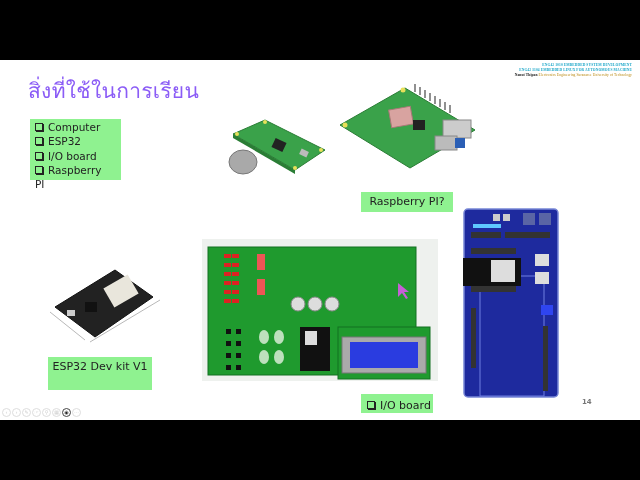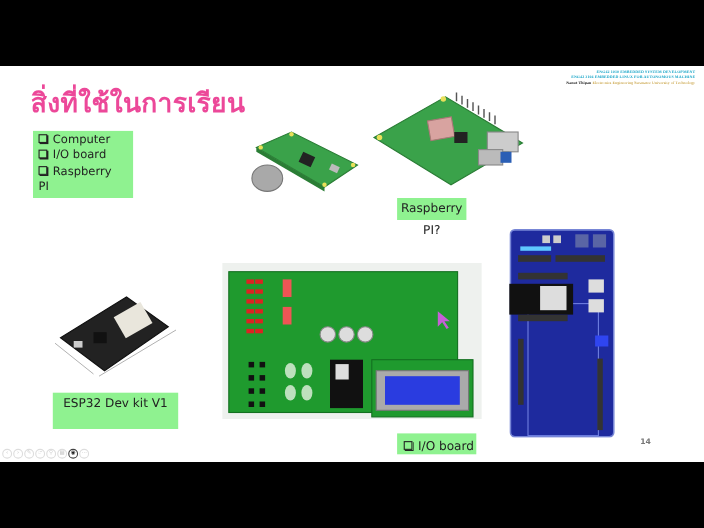--- a/index.html
+++ b/index.html
@@ -3,27 +3,27 @@
 <meta charset="utf-8">
 <style>
   html,body{margin:0;padding:0;}
   body{width:640px;height:480px;background:#000;position:relative;overflow:hidden;font-family:"DejaVu Sans",sans-serif;}
   .slide{position:absolute;left:0;top:60px;width:640px;height:360px;background:#fff;overflow:hidden;}
   .hdr{position:absolute;right:8px;top:3px;text-align:right;font-family:"Liberation Serif",serif;font-size:3.6px;line-height:5px;letter-spacing:0.1px;}
   .hdr .c1{color:#1aa6c8;font-weight:bold;}
   .hdr .c2{color:#333;}
   .hdr .c2 b{color:#111;}
   .hdr .c2 span{color:#b8860b;}
-  .title{position:absolute;left:28px;top:14px;font-size:24px;font-weight:bold;color:#ec4899;font-family:"DejaVu Sans",sans-serif;letter-spacing:0.3px;}
+  .title{position:absolute;left:28px;top:14px;font-size:21px;font-weight:normal;color:#8b5cf6;font-family:"DejaVu Sans",sans-serif;letter-spacing:0.3px;}
   .greenbox{position:absolute;background:#8ff290;color:#222;font-family:"DejaVu Sans",sans-serif;}
   .list{left:30px;top:59px;width:91px;height:61px;padding:1px 16px 0 5px;box-sizing:border-box;font-size:10.5px;line-height:14.3px;}
   .chk{display:inline-block;width:6px;height:6px;border:1.3px solid #222;margin-right:5px;vertical-align:0px;box-shadow:1px 1px 0 #222;}
   .lbl{text-align:center;font-size:11px;line-height:14px;}
-  .rpi-lbl{left:361px;top:120px;width:63px;height:20px;line-height:20px;}
-  .esp-lbl{left:48px;top:297px;width:114px;height:33px;padding-top:3px;box-sizing:border-box;}
+  .rpi-lbl{left:361px;top:132px;width:92px;height:20px;line-height:20px;}
+  .esp-lbl{left:48px;top:297px;width:104px;height:33px;padding-top:3px;box-sizing:border-box;}
   .io-lbl{left:361px;top:334px;width:72px;height:19px;line-height:19px;text-align:left;padding-left:6px;box-sizing:border-box;}
   .pagenum{position:absolute;left:582px;top:338px;font-size:7px;color:#777;font-weight:bold;}
   .pic{position:absolute;}
   .nav{position:absolute;left:2px;top:348px;display:flex;gap:1px;}
   .nav span{display:inline-block;width:9px;height:9px;border:1px solid #ddd;border-radius:50%;box-sizing:border-box;font-size:5px;line-height:7px;text-align:center;color:#ccc;}
   .nav span.active{border-color:#444;color:#222;}
 </style>
 </head>
 <body>
 
@@ -32,20 +32,21 @@
   <div class="hdr">
     <div class="c1">ENG42 1010 EMBEDDED SYSTEM DEVELOPMENT</div>
     <div class="c1">ENG42 3104 EMBEDDED LINUX FOR AUTONOMOUS MACHINE</div>
     <div class="c2"><b>Nanut Thipan</b> <span>Electronics Engineering Suranaree University of Technology</span></div>
   </div>
 
   <div class="title">สิ่งที่ใช้ในการเรียน</div>
 
   <div class="greenbox list">
     <div><span class="chk"></span><span>Computer</span></div>
+    <div><span class="chk"></span><span>ESP32</span></div>
     <div><span class="chk"></span><span>I/O board</span></div>
     <div><span class="chk"></span><span>Raspberry PI</span></div>
   </div>
 
   <svg class="pic" style="left:225px;top:52px" width="110" height="70">
     <polygon points="8,22 40,8 100,38 70,58" fill="#3aa24a" stroke="#2a7d35" stroke-width="1"></polygon>
     <polygon points="8,22 70,58 70,62 8,26" fill="#2a7d35"></polygon>
     <rect x="48" y="28" width="12" height="10" fill="#222" transform="rotate(25 54 33)"></rect>
     <rect x="75" y="38" width="8" height="6" fill="#bbb" transform="rotate(25 79 41)"></rect>
     <circle cx="12" cy="22" r="2" fill="#e8e05a"></circle>

